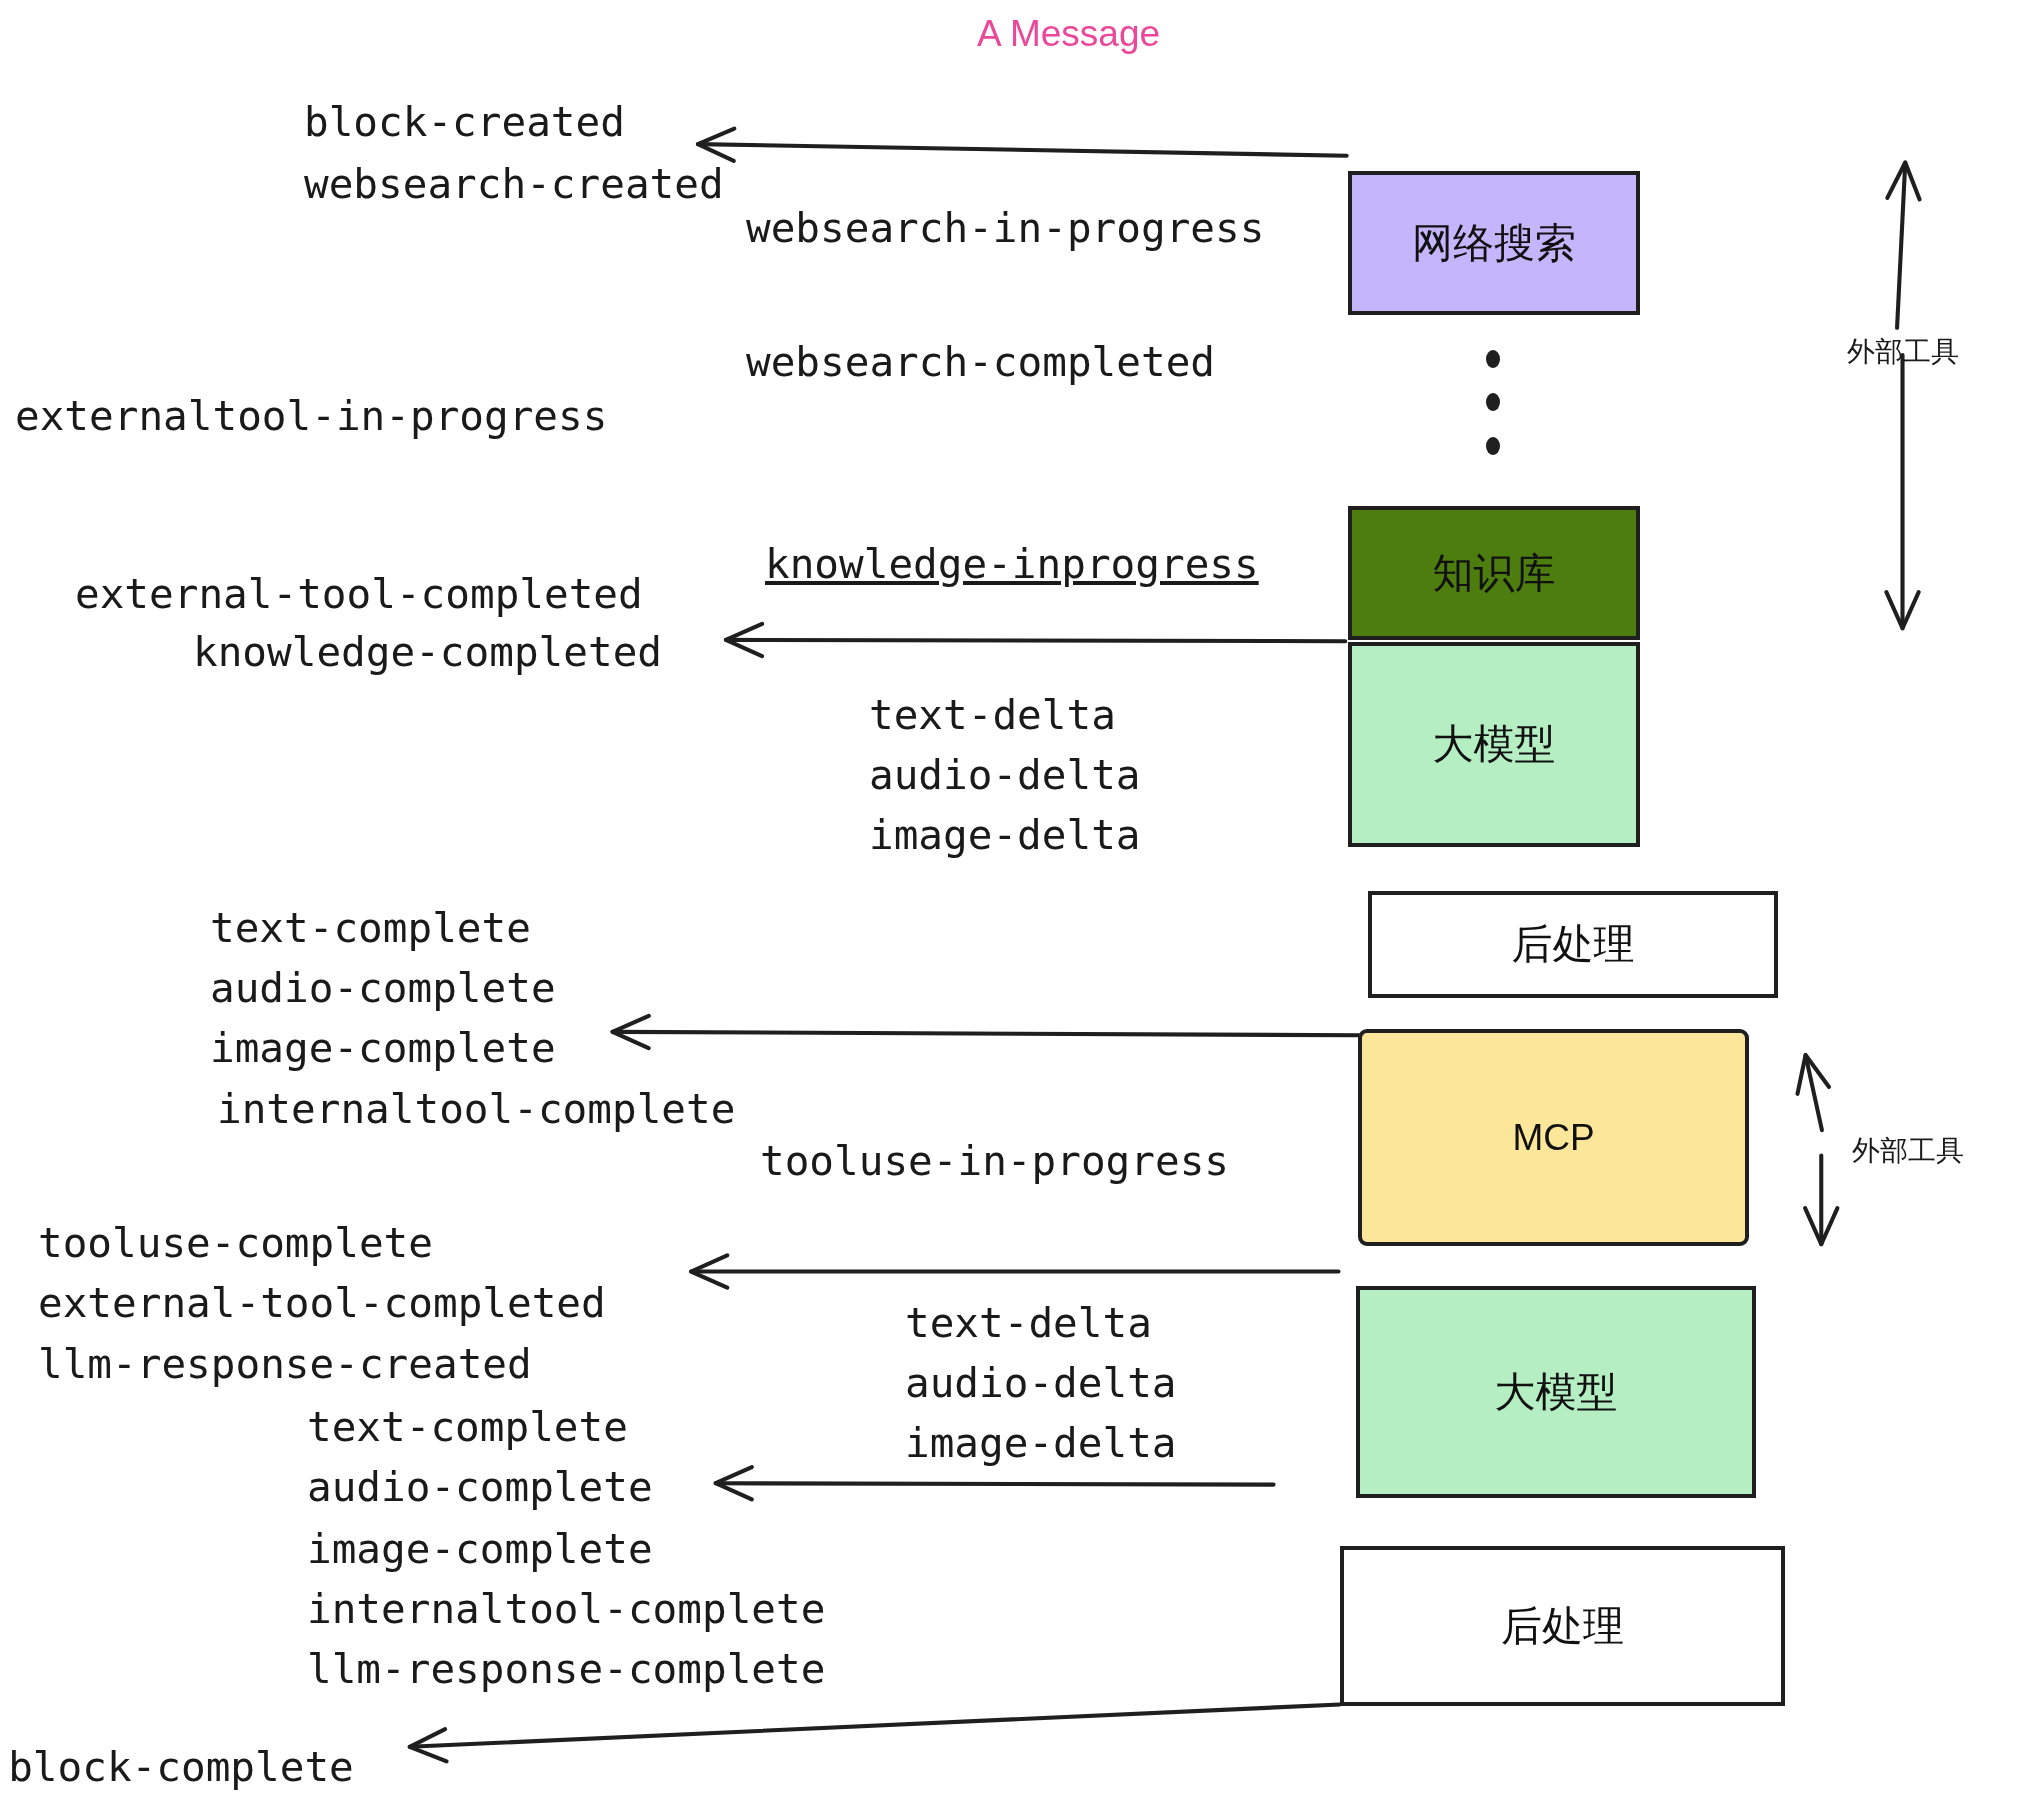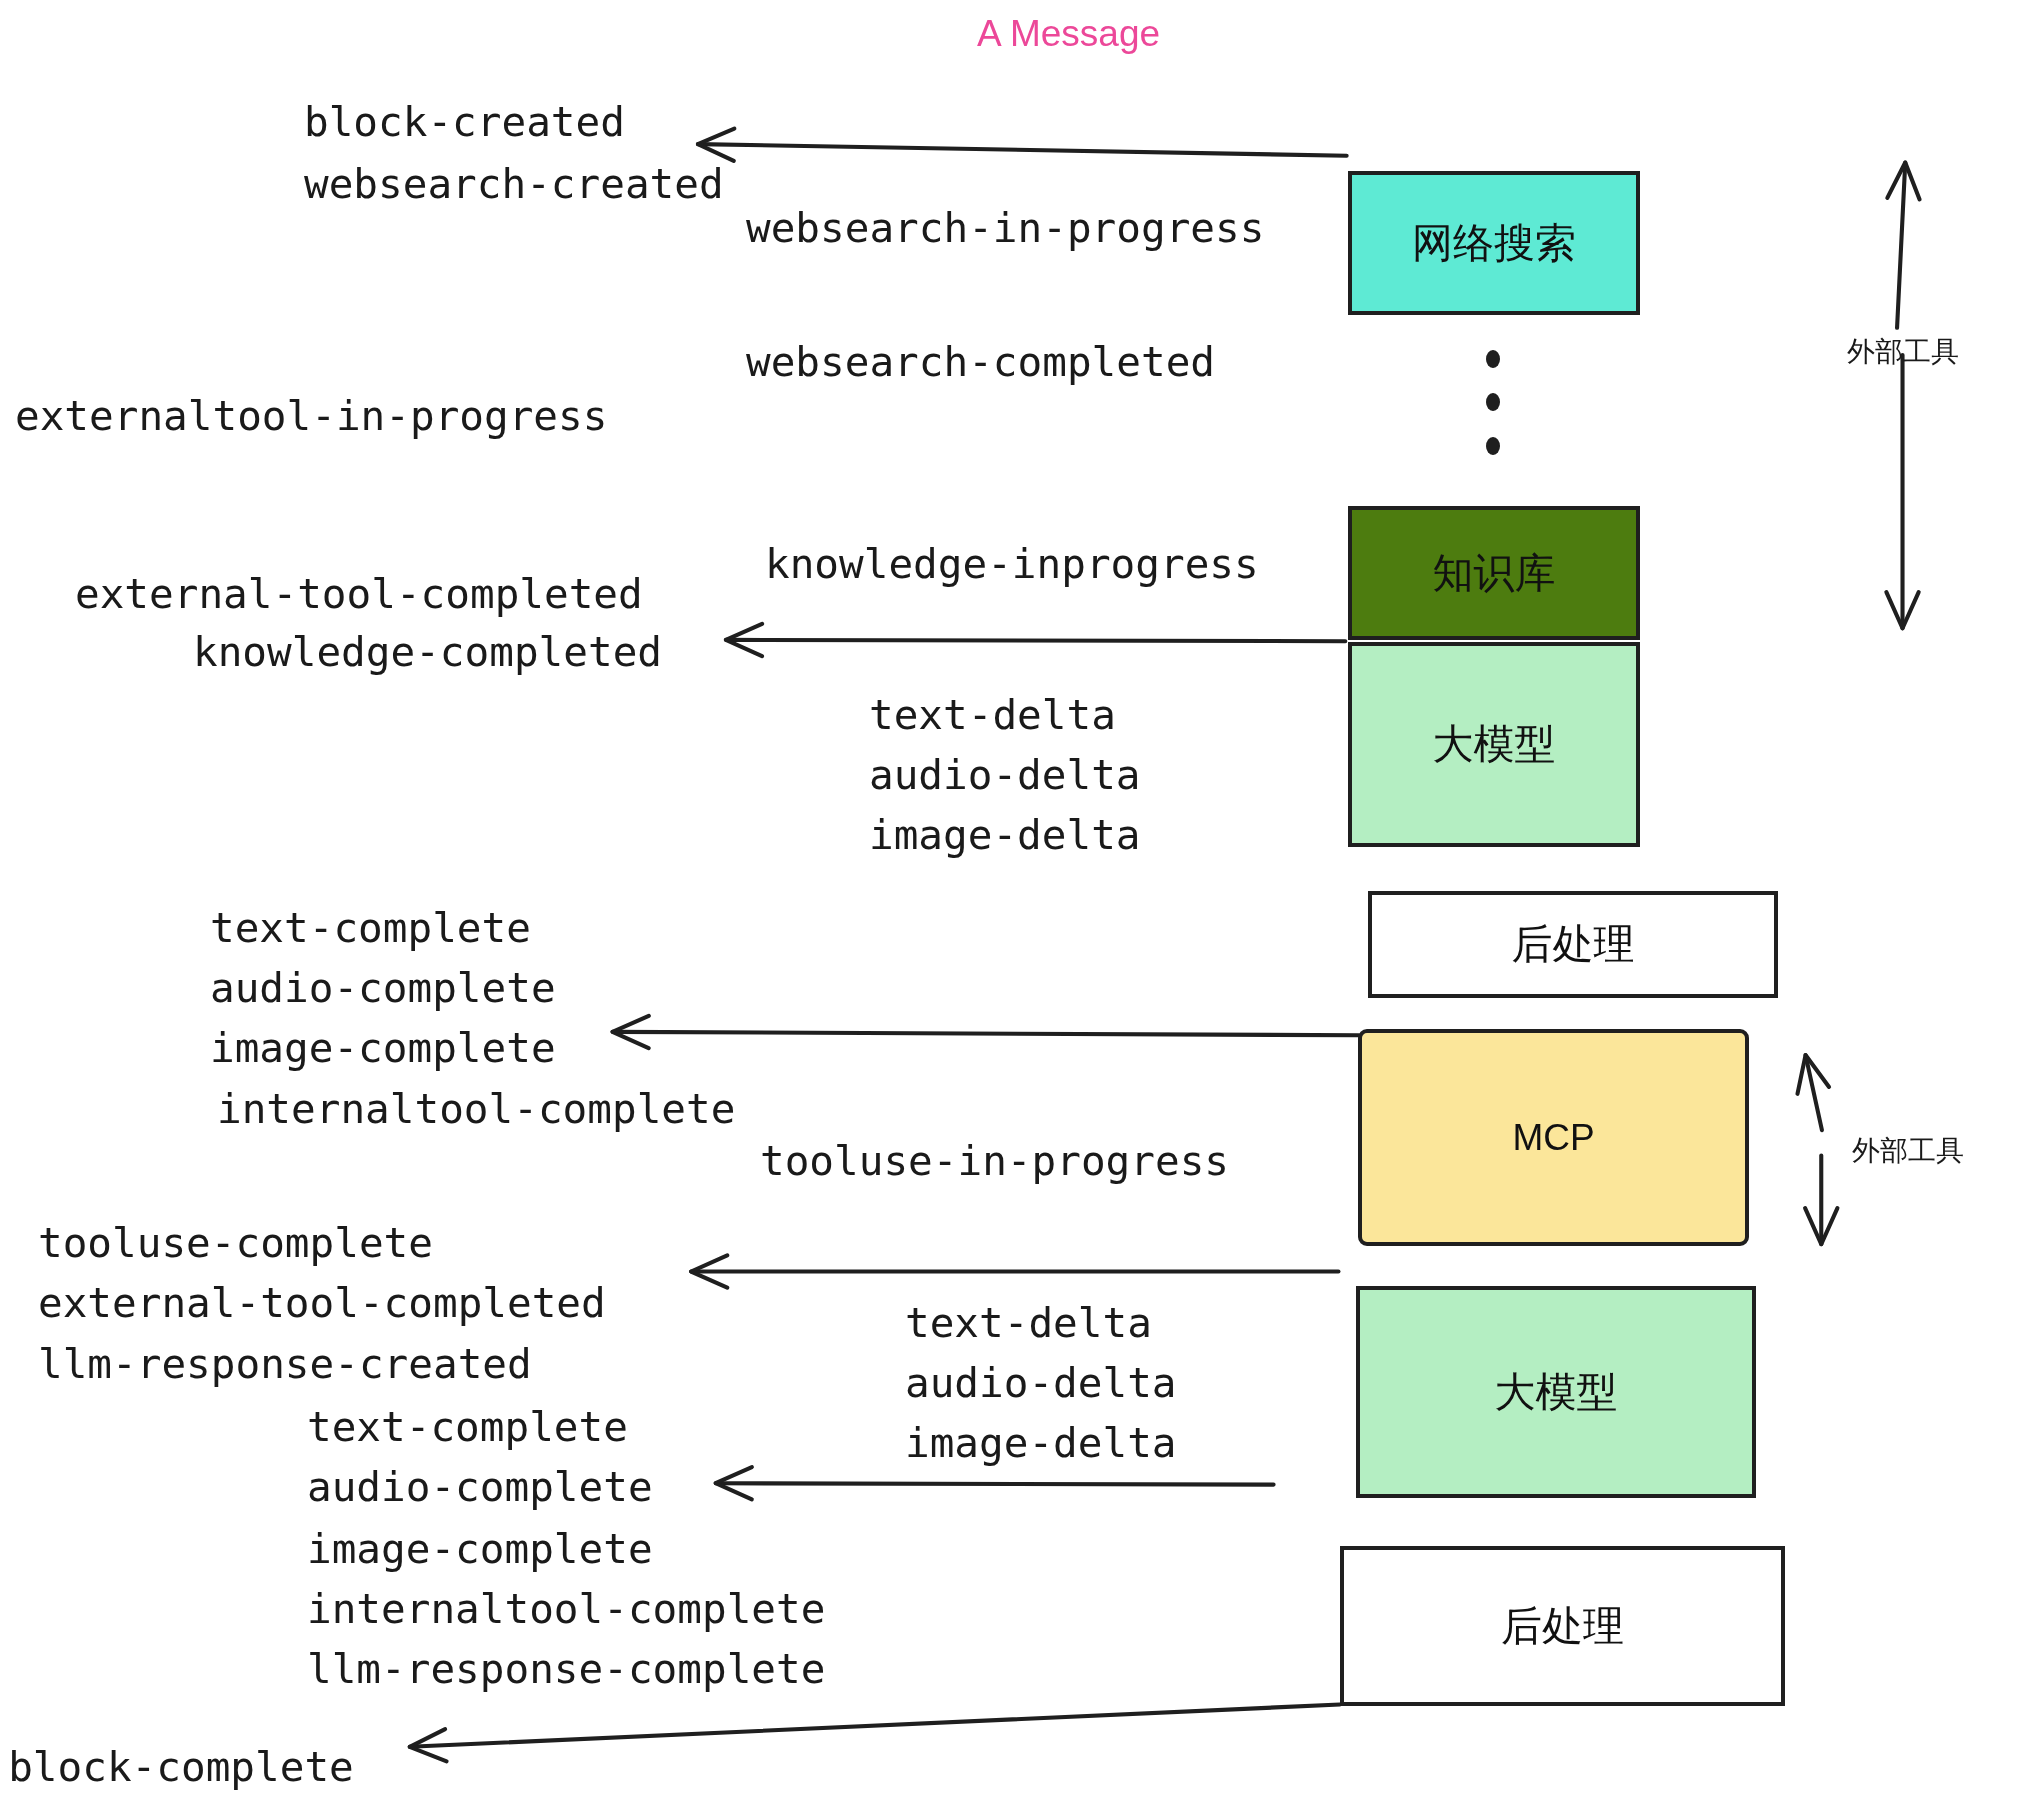--- a/index.html
+++ b/index.html
@@ -71,21 +71,21 @@
         <line x1="2668" y1="1655" x2="2644" y2="1545" stroke="#1f1f1f" stroke-width="6" stroke-linecap="round"></line>
         <polyline points="2678.3956755236036,1591.700508619018 2644,1545 2632.1826223394137,1601.7833565864776" fill="none" stroke="#1f1f1f" stroke-width="6" stroke-linecap="round" stroke-linejoin="round"></polyline>
       </g>
       <g>
         <line x1="2667" y1="1692" x2="2667" y2="1822" stroke="#1f1f1f" stroke-width="6" stroke-linecap="round"></line>
         <polyline points="2643.349893722545,1769.0408414618862 2667,1822 2690.650106277455,1769.0408414618862" fill="none" stroke="#1f1f1f" stroke-width="6" stroke-linecap="round" stroke-linejoin="round"></polyline>
       </g>
     </svg>
 
   <div id="boxes-layer">
-      <div class="box" style="left: 1348px; top: 171px; width: 292px; height: 144px; background: #5eead4; border-color: rgb(31, 31, 31);">
+      <div class="box" style="left: 1348px; top: 171px; width: 292px; height: 144px; background: #c4b5fd; border-color: rgb(31, 31, 31);">
         <span>网络搜索</span>
       </div>
       <div class="box" style="left: 1348px; top: 506px; width: 292px; height: 134px; background: #4d7c0f; border-color: rgb(31, 31, 31);">
         <span>知识库</span>
       </div>
       <div class="box" style="left: 1348px; top: 642px; width: 292px; height: 205px; background: rgb(180, 238, 194); border-color: rgb(31, 31, 31);">
         <span>大模型</span>
       </div>
       <div class="box" style="left: 1368px; top: 891px; width: 410px; height: 107px; background: rgb(255, 255, 255); border-color: rgb(31, 31, 31);">
         <span>后处理</span>
@@ -99,21 +99,21 @@
       <div class="box" style="left: 1340px; top: 1546px; width: 445px; height: 160px; background: rgb(255, 255, 255); border-color: rgb(31, 31, 31);">
         <span>后处理</span>
       </div>
     </div>
   <div id="events-layer">
       <div class="lbl" style="left: 304px; top: 102px; color: rgb(26, 26, 26);">block-created</div>
       <div class="lbl" style="left: 304px; top: 164px; color: rgb(26, 26, 26);">websearch-created</div>
       <div class="lbl" style="left: 746px; top: 208px; color: rgb(26, 26, 26);">websearch-in-progress</div>
       <div class="lbl" style="left: 746px; top: 294px; color: rgb(26, 26, 26); margin-top: 48px;">websearch-completed</div>
       <div class="lbl" style="left: 15px; top: 396px; color: rgb(26, 26, 26);">externaltool-in-progress</div>
-      <div class="lbl" style="left: 765px; top: 544px; color: rgb(26, 26, 26);">knowledge-inprogress</div>
+      <div class="lbl" style="left: 765px; top: 544px; color: rgb(26, 26, 26); text-decoration: underline;">knowledge-inprogress</div>
       <div class="lbl" style="left: 75px; top: 574px; color: rgb(26, 26, 26);">external-tool-completed</div>
       <div class="lbl" style="left: 193px; top: 632px; color: rgb(26, 26, 26);">knowledge-completed</div>
       <div class="lbl" style="left: 869px; top: 695px; color: rgb(26, 26, 26);">text-delta</div>
       <div class="lbl" style="left: 869px; top: 755px; color: rgb(26, 26, 26);">audio-delta</div>
       <div class="lbl" style="left: 869px; top: 815px; color: rgb(26, 26, 26);">image-delta</div>
       <div class="lbl" style="left: 210px; top: 908px; color: rgb(26, 26, 26);">text-complete</div>
       <div class="lbl" style="left: 210px; top: 968px; color: rgb(26, 26, 26);">audio-complete</div>
       <div class="lbl" style="left: 210px; top: 1028px; color: rgb(26, 26, 26);">image-complete</div>
       <div class="lbl" style="left: 217px; top: 1089px; color: rgb(26, 26, 26);">internaltool-complete</div>
       <div class="lbl" style="left: 736px; top: 1141px; color: rgb(26, 26, 26); margin-left: 24px;">tooluse-in-progress</div>

